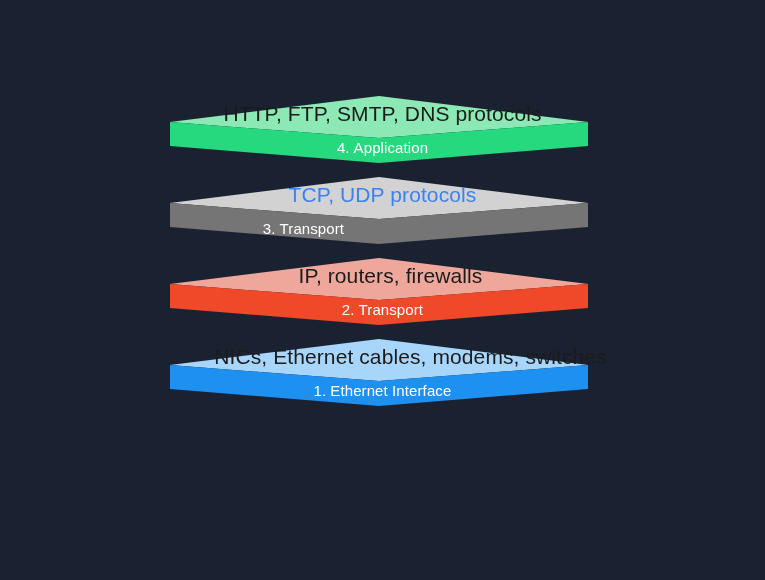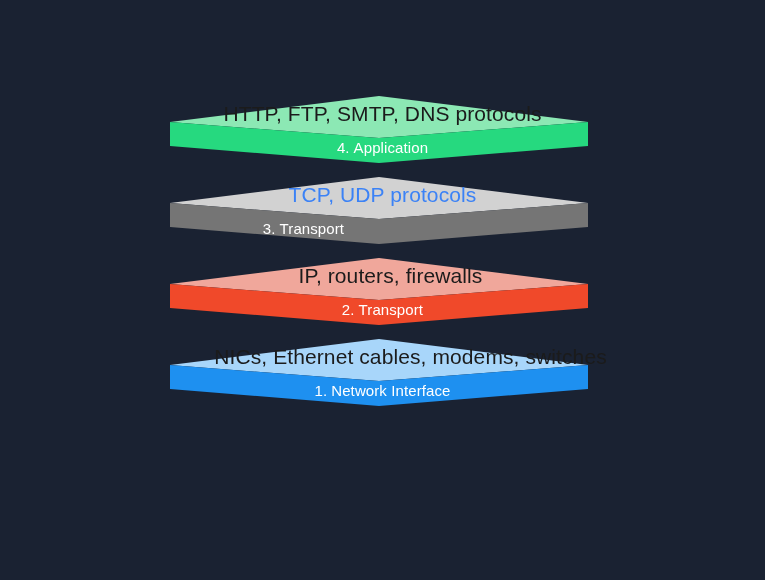--- a/index.html
+++ b/index.html
@@ -80,15 +80,15 @@
       </svg>
       <div class="tech-label" style="left: 8px; width: 765px; top: 264px; color: rgb(27, 27, 27);">IP, routers, firewalls</div>
       <div class="name-label" style="left: 0px; width: 765px; top: 301px; color: rgb(255, 255, 255);"><span class="num">2.</span><span>Transport</span></div>
     </div>
     <div class="layer">
       <svg width="765" height="580">
         <polygon points="170,365 379,339 588,365 588,365 379,381.12 170,365" fill="#a8d6fa"></polygon>
         <polygon points="170,365 379,381.12 588,365 588,389 379,406 170,389" fill="#1e90f0"></polygon>
       </svg>
       <div class="tech-label" style="left: 0px; width: 765px; top: 345px; color: rgb(27, 27, 27); padding-left: 28px;">NICs, Ethernet cables, modems, switches</div>
-      <div class="name-label" style="left: 0px; width: 765px; top: 382px; color: rgb(255, 255, 255);"><span class="num">1.</span><span>Network Interface</span></div>
+      <div class="name-label" style="left: 0px; width: 765px; top: 382px; color: rgb(255, 255, 255);"><span class="num">1.</span><span>Ethernet Interface</span></div>
     </div>
   </div>
 
 </body></html>

